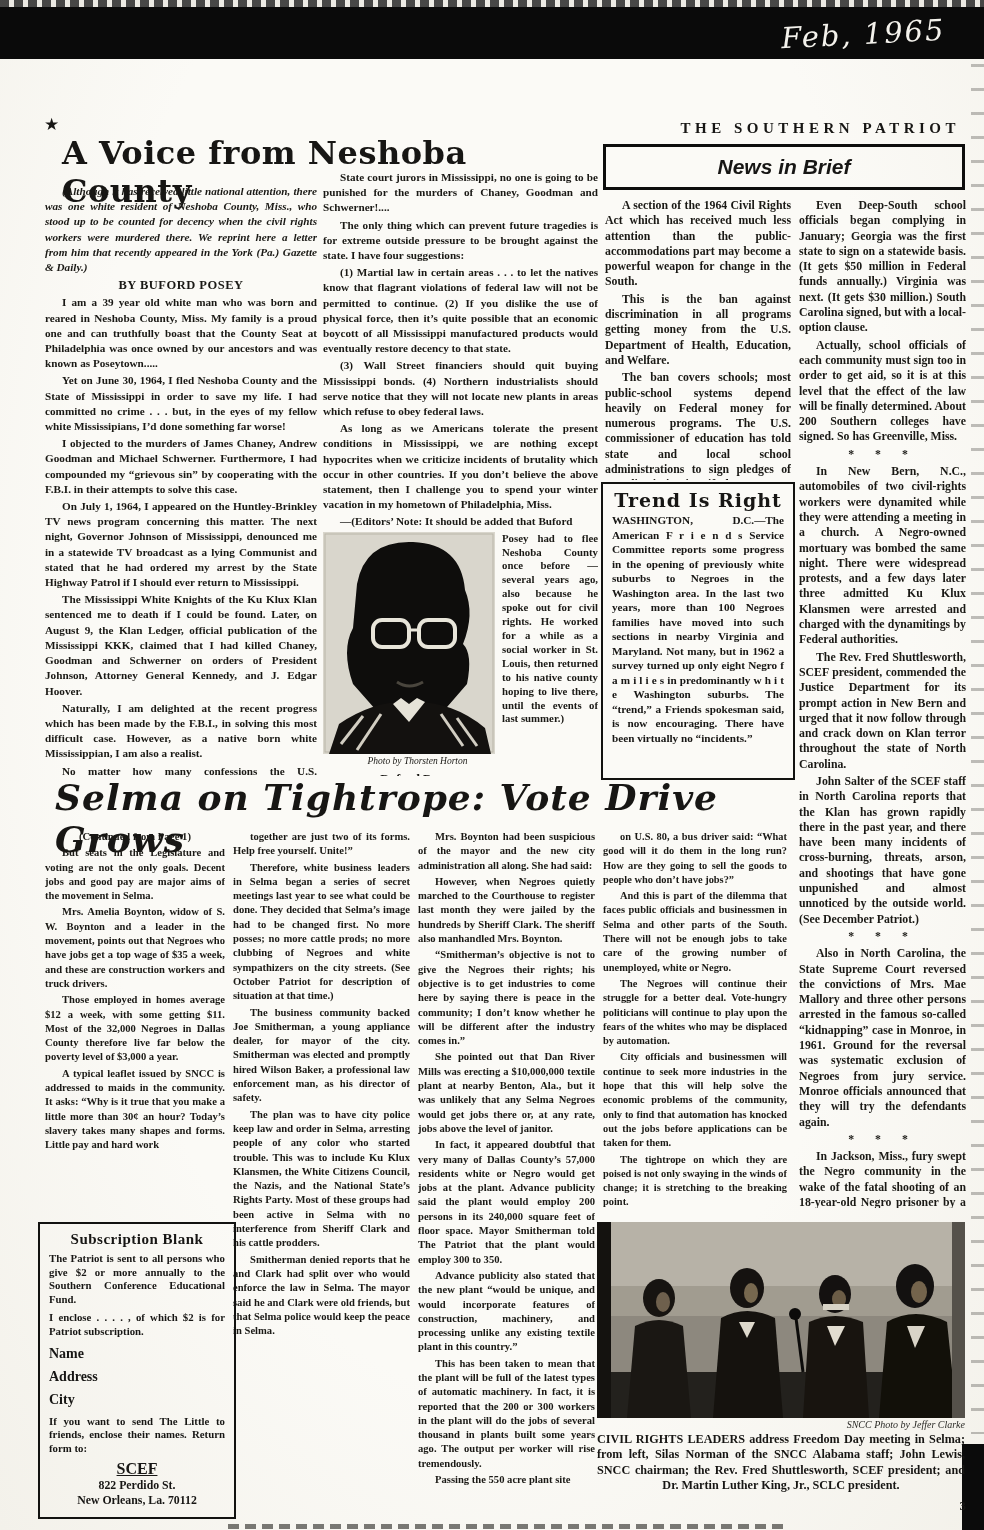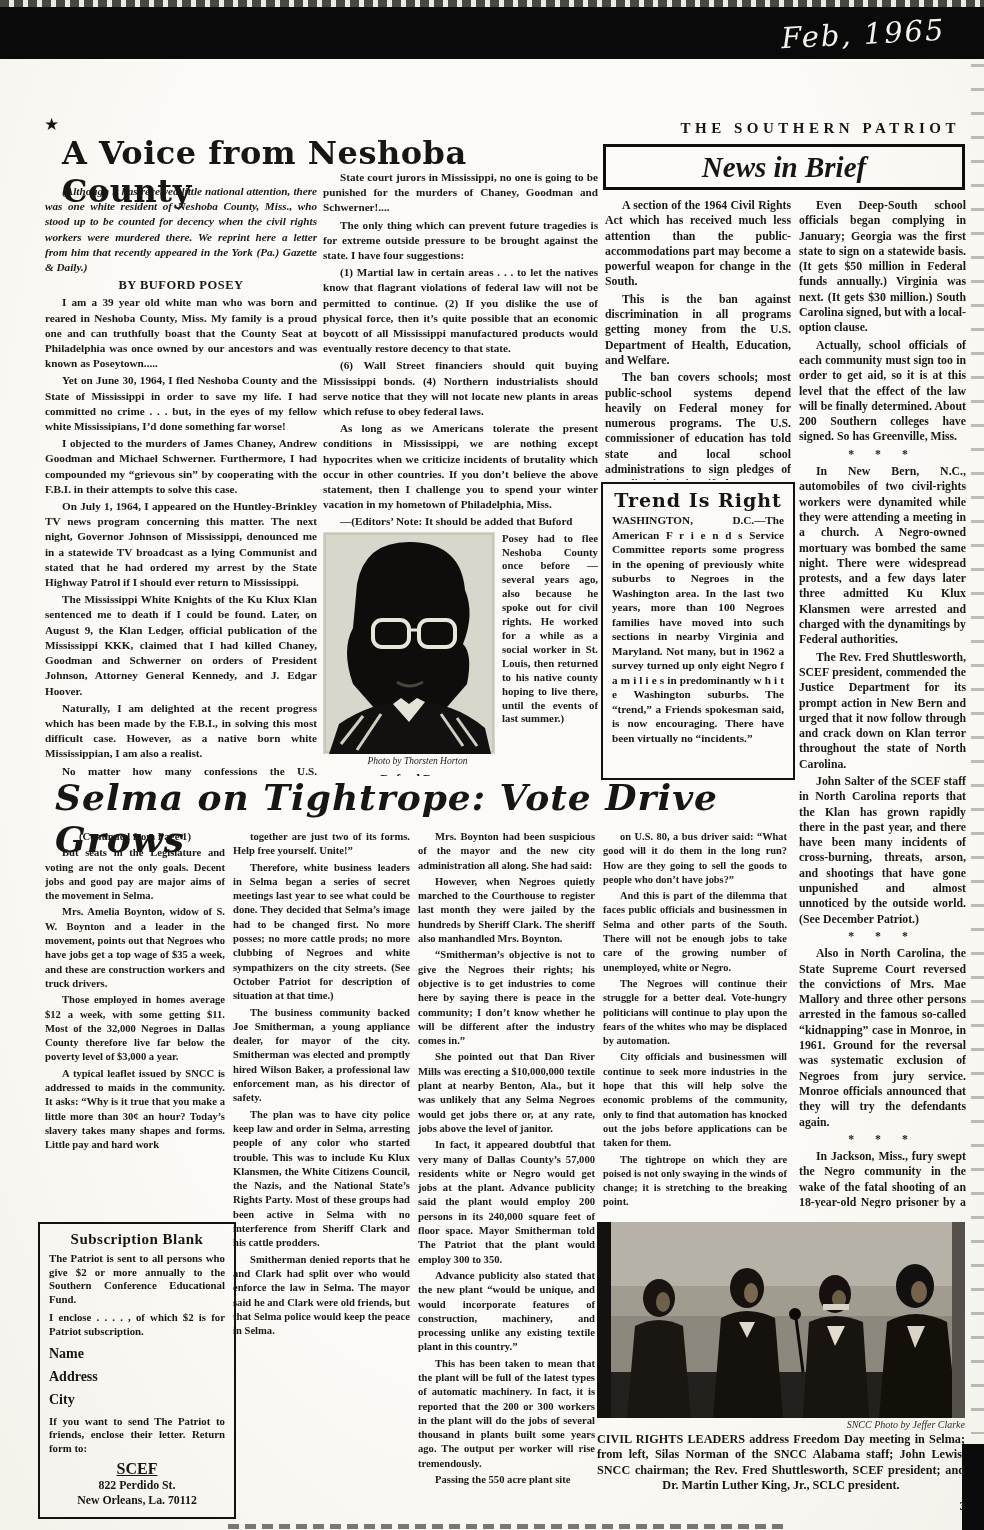--- a/index.html
+++ b/index.html
@@ -44,22 +44,22 @@
   .note-row { display:flex; margin-top:1px; }
   .posey-photo { width:172px; flex:0 0 172px; margin-right:7px; }
   .posey-photo svg { display:block; }
   .photo-credit-sm { font-style:italic; font-weight:400; font-size:9.5px;
     text-align:center; text-indent:0; margin-top:1px; }
   .posey-caption { text-align:center; text-indent:0; font-size:13px; margin-top:1px; }
   .note-rest { font-size:10.8px; line-height:13.9px; text-align:justify; }
   
   .nib-box { position:absolute; left:603px; top:144px; width:362px; height:46px;
     border:3px solid #0d0d0c; text-align:center; }
-  .nib-box span { font-family:Liberation Serif, serif; font-weight:bold; font-style:italic;
-    font-size:29px; line-height:40px; }
+  .nib-box span { font-family:Liberation Sans, sans-serif; font-weight:bold; font-style:italic;
+    font-size:21px; line-height:40px; }
   .nib { font-size:11.8px; line-height:15.3px; }
   .nib-colA { left:605px; top:198px; width:186px; height:282px; }
   .nib-colB { left:799px; top:198px; width:167px; height:1010px; }
   .sep { text-align:center !important; text-indent:0 !important; letter-spacing:9px; margin:2px 0; }
   .trend-box { position:absolute; left:601px; top:482px; width:194px; height:298px;
     border:2.5px solid #121210; padding:5px 9px 4px; overflow:hidden; }
   .trend-title { font-family:"DejaVu Serif", serif; font-weight:bold; font-size:19px;
     text-align:center; letter-spacing:1px; margin-bottom:2px; }
   .trend-body { font-size:11.2px; line-height:14.5px; font-weight:700; text-align:justify; }
   
@@ -115,21 +115,21 @@
         <p class="para">Naturally, I am delighted at the recent progress which has been made by the F.B.I., in solving this most difficult case. However, as a native born white Mississippian, I am also a realist.</p>
         <p class="para">No matter how many confessions the U.S. Department of Justice presents to either Federal or</p>
       </div>
   </div>
 
   <div class="col voice v-col2">
     <div>
         <p class="para">State court jurors in Mississippi, no one is going to be punished for the murders of Chaney, Goodman and Schwerner!....</p>
         <p class="para">The only thing which can prevent future tragedies is for extreme outside pressure to be brought against the state. I have four suggestions:</p>
         <p class="para">(1) Martial law in certain areas . . . to let the natives know that flagrant violations of federal law will not be permitted to continue. (2) If you dislike the use of physical force, then it’s quite possible that an economic boycott of all Mississippi manufactured products would eventually restore decency to that state.</p>
-        <p class="para">(6) Wall Street financiers should quit buying Mississippi bonds. (4) Northern industrialists should serve notice that they will not locate new plants in areas which refuse to obey federal laws.</p>
+        <p class="para">(3) Wall Street financiers should quit buying Mississippi bonds. (4) Northern industrialists should serve notice that they will not locate new plants in areas which refuse to obey federal laws.</p>
         <p class="para">As long as we Americans tolerate the present conditions in Mississippi, we are nothing except hypocrites when we criticize incidents of brutality which occur in other countries. If you don’t believe the above statement, then I challenge you to spend your winter vacation in my hometown of Philadelphia, Miss.</p>
       </div>
     <p>—(Editors’ Note: It should be added that Buford</p>
     <div class="note-row">
       <div class="posey-photo">
         <svg width="172" height="222" viewBox="0 0 172 222">
           <rect width="172" height="222" fill="#d9d6cc"></rect>
           <rect x="2" y="2" width="168" height="218" fill="none" stroke="#b9b5a8" stroke-width="1"></rect>
           <path d="M34 52 Q42 8 90 10 Q138 12 142 58 Q152 82 140 112 Q150 122 144 152 L118 182 L60 186 L30 152 Q18 118 30 96 Z" fill="#0e0d0c"></path>
           <rect x="50" y="88" width="36" height="27" rx="9" fill="none" stroke="#e8e5da" stroke-width="4"></rect>
@@ -215,21 +215,21 @@
 
   <div class="sub-box">
     <div class="sub-title">Subscription Blank</div>
     <p>The Patriot is sent to all persons who give $2 or more annually to the Southern Conference Educational Fund.</p>
     <p>I enclose . . . . , of which $2 is for Patriot subscription.</p>
     <div>
         <div class="sub-field">Name</div>
         <div class="sub-field">Address</div>
         <div class="sub-field">City</div>
       </div>
-    <p>If you want to send The Patriot to friends, enclose their letter. Return form to:</p>
+    <p>If you want to send The Little to friends, enclose their names. Return form to:</p>
     <div class="sub-org">SCEF</div>
     <div class="sub-addr">822 Perdido St.</div>
     <div class="sub-addr">New Orleans, La. 70112</div>
   </div>
 
   <div class="group-photo">
     <svg width="368" height="196" viewBox="0 0 368 196">
       <rect width="368" height="196" fill="#8d887e"></rect>
       <rect width="368" height="64" fill="#b7b2a7"></rect>
       <rect y="64" width="368" height="30" fill="#a19c90"></rect>

